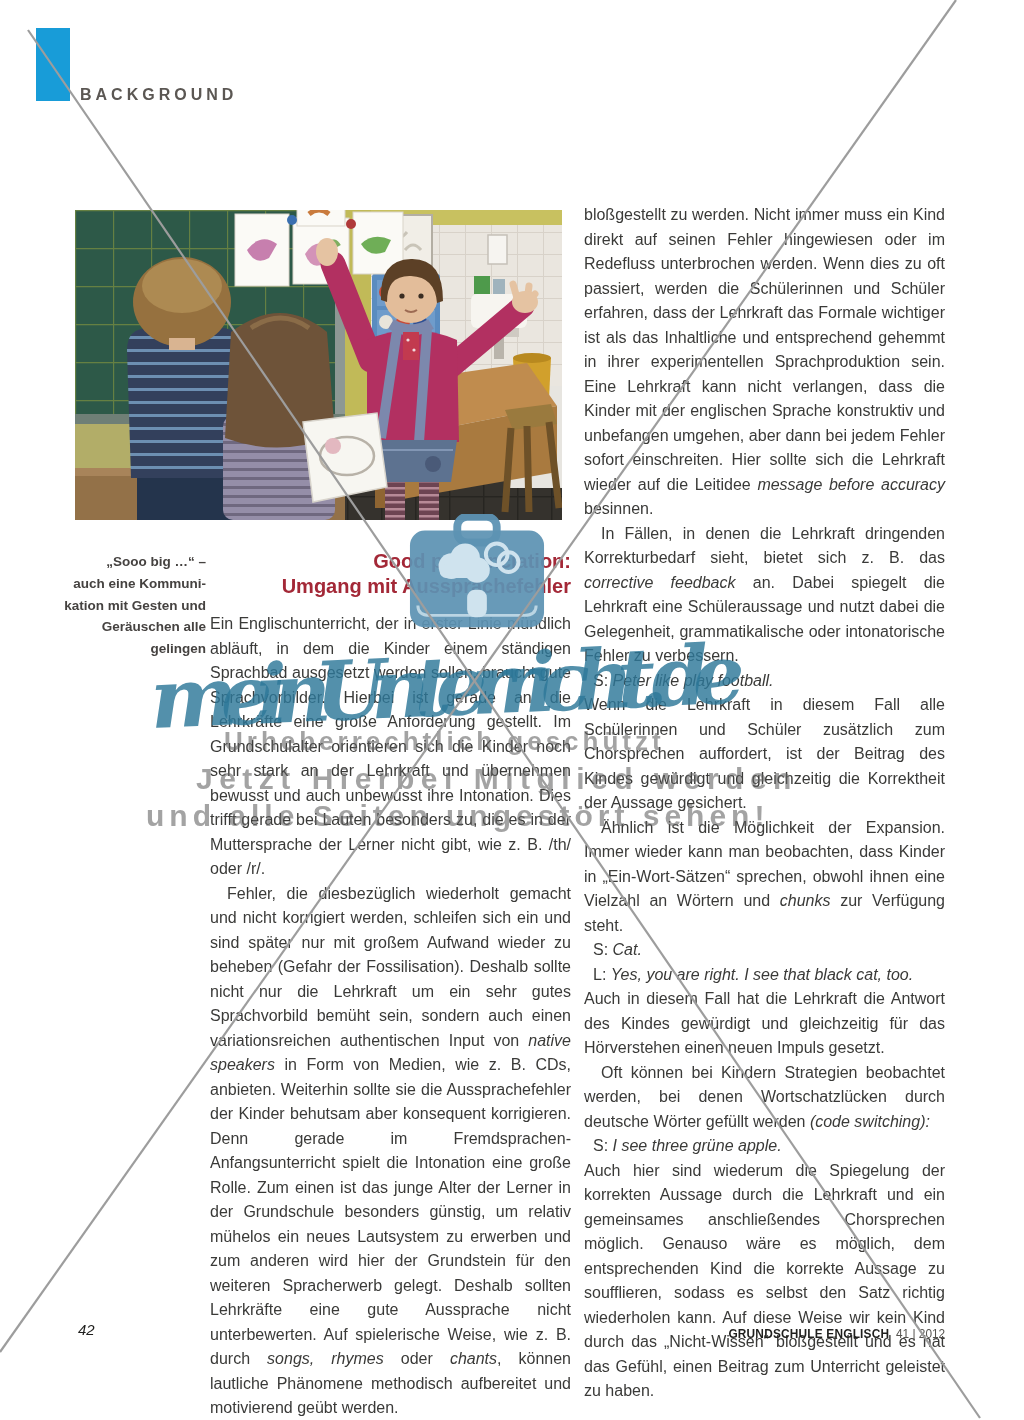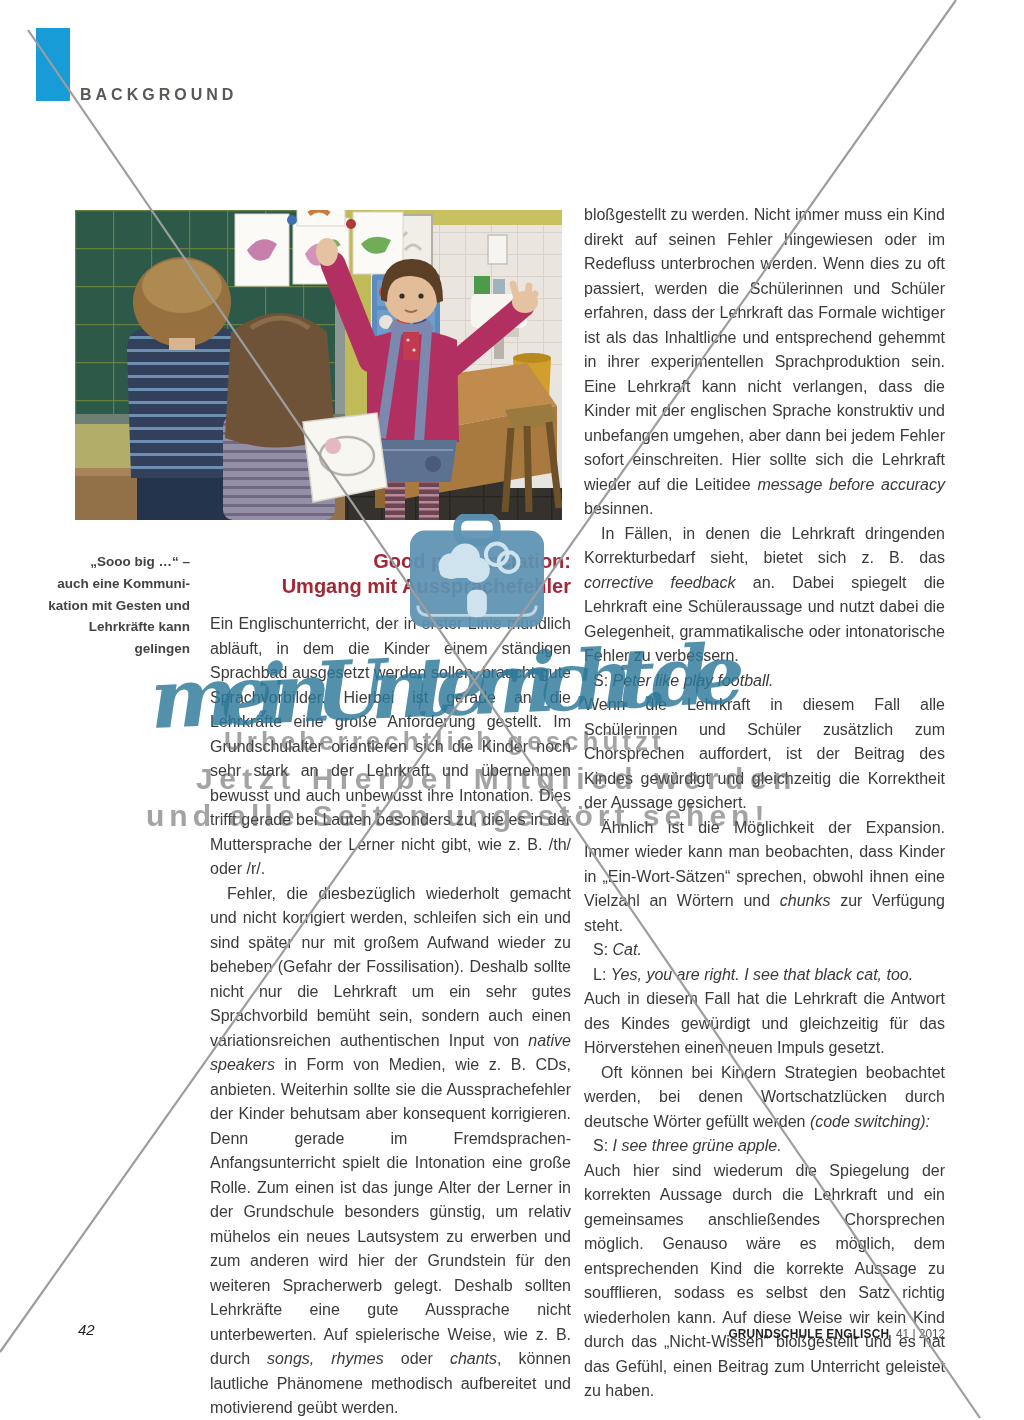--- a/index.html
+++ b/index.html
@@ -5,21 +5,21 @@
   html,body{margin:0;padding:0;background:#fff;}
   .page{position:relative;width:1024px;height:1420px;background:#ffffff;overflow:hidden;
         font-family:"Liberation Sans",sans-serif;color:#3a3a38;}
   
   #accent-bar{position:absolute;left:36px;top:28px;width:34px;height:73px;background:#189cd8;}
   #section-label{position:absolute;left:80px;top:86px;font-size:16px;letter-spacing:4px;
                  color:#5b5753;font-weight:600;}
   
   #photo{position:absolute;left:75px;top:210px;width:487px;height:310px;z-index:1;}
   
-  #caption{position:absolute;left:32px;top:551px;width:158px;text-align:right;font-weight:700;
+  #caption{position:absolute;left:48px;top:551px;width:158px;text-align:right;font-weight:700;
            font-size:13.5px;line-height:21.8px;color:#454240;z-index:2;}
   
   .col{position:absolute;width:361px;font-size:16px;line-height:24.5px;color:#3a3a38;z-index:2;}
   #col-left{left:210px;top:549px;}
   #col-right{left:584px;top:203px;}
   .col p{margin:0;text-align:justify;}
   .col p.indent{text-indent:17px;}
   .col p.gap{}
   .col p.dialog{margin-left:9px;text-align:left;}
   .col-heading{color:#a32837;font-weight:700;font-size:20px;line-height:25px;margin:0 0 13px 0;text-align:right;}
@@ -197,21 +197,21 @@
       <polygon points="228,212 302,203 312,277 238,292" fill="#f7f6f1" stroke="#d8d4cc" stroke-width="1.5"></polygon>
       <ellipse cx="272" cy="246" rx="27" ry="19" fill="none" stroke="#b8b2a8" stroke-width="2.5"></ellipse>
       <circle cx="258" cy="236" r="8" fill="#e3b8c0"></circle>
     </g>
   </svg>
 
   <div id="caption">
       <div>„Sooo big …“ –</div>
       <div>auch eine Kommuni-</div>
       <div>kation mit Gesten und</div>
-      <div>Lehrkräfte kann</div>
+      <div>Geräuschen alle</div>
       <div>gelingen</div>
     </div>
 
   <div id="col-left" class="col">
       <div class="col-heading">
         <div>Good pronunciation:</div>
         <div>Umgang mit Aussprachefehler</div>
       </div>
       <p>Ein Englischunterricht, der in erster Linie mündlich abläuft, in dem die Kinder einem ständigen Sprachbad ausgesetzt werden sollen, braucht gute Sprachvorbilder. Hierbei ist gerade an die Lehrkräfte eine große Anforderung gestellt. Im Grundschulalter orientieren sich die Kinder noch sehr stark an der Lehrkraft und übernehmen bewusst und auch unbewusst ihre Intonation. Dies trifft gerade bei Lauten besonders zu, die es in der Muttersprache der Lerner nicht gibt, wie z. B. /th/ oder /r/.</p>
       <p class="indent">Fehler, die diesbezüglich wiederholt gemacht und nicht korrigiert werden, schleifen sich ein und sind später nur mit großem Aufwand wieder zu beheben (Gefahr der Fossilisation). Deshalb sollte nicht nur die Lehrkraft um ein sehr gutes Sprachvorbild bemüht sein, sondern auch einen variationsreichen authentischen Input von <i>native speakers</i> in Form von Medien, wie z. B. CDs, anbieten. Weiterhin sollte sie die Aussprachefehler der Kinder behutsam aber konsequent korrigieren. Denn gerade im Fremdsprachen-Anfangsunterricht spielt die Intonation eine große Rolle. Zum einen ist das junge Alter der Lerner in der Grundschule besonders günstig, um relativ mühelos ein neues Lautsystem zu erwerben und zum anderen wird hier der Grundstein für den weiteren Spracherwerb gelegt. Deshalb sollten Lehrkräfte eine gute Aussprache nicht unterbewerten. Auf spielerische Weise, wie z. B. durch <i>songs, rhymes</i> oder <i>chants</i>, können lautliche Phänomene methodisch aufbereitet und motivierend geübt werden.</p>

